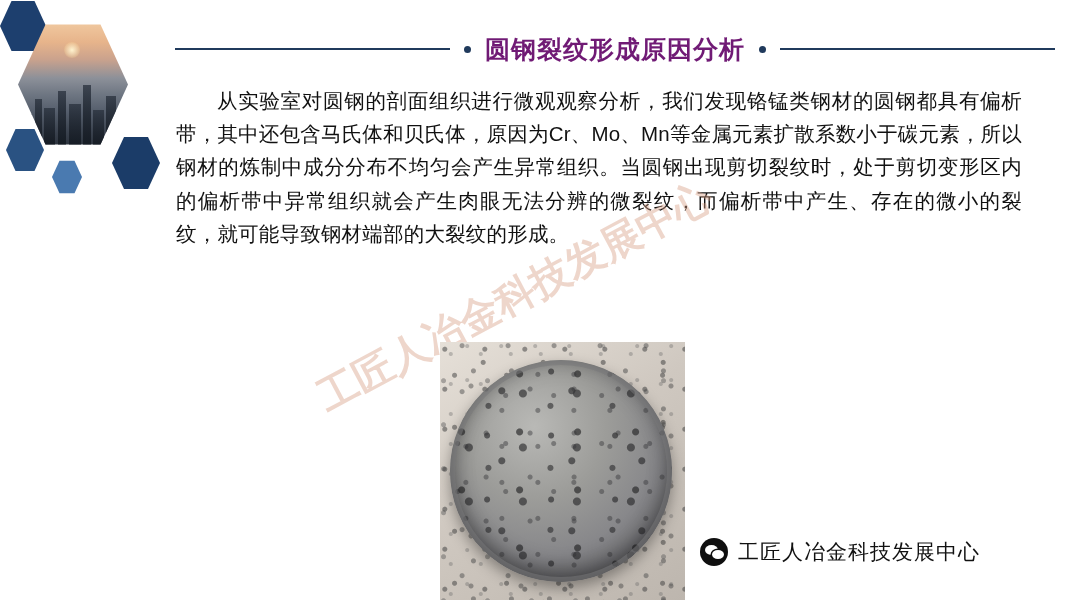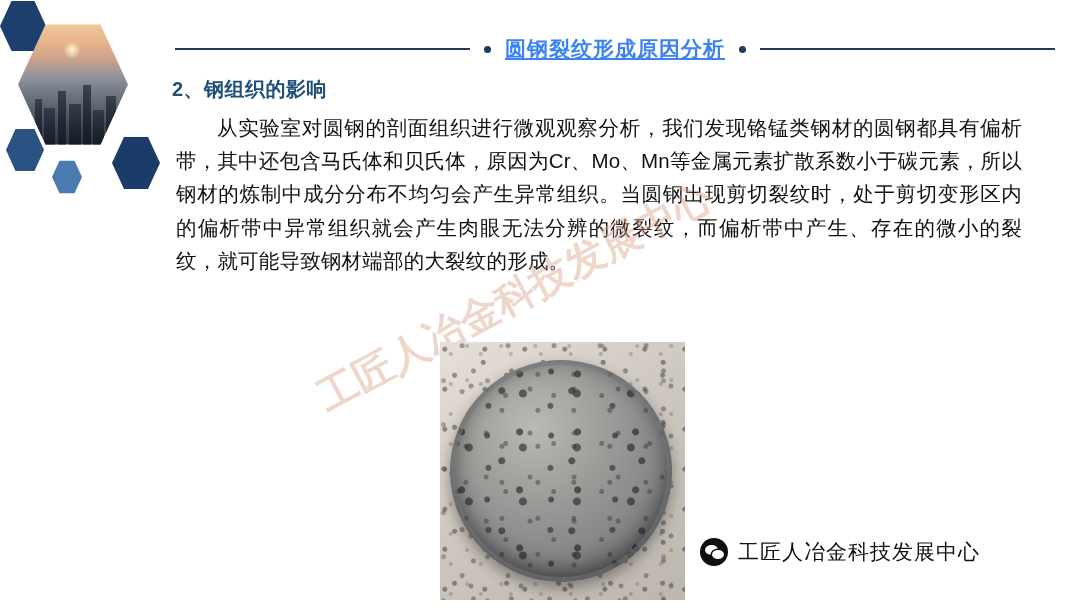--- a/index.html
+++ b/index.html
@@ -112,26 +112,25 @@
   }
   .title-dot {
     width: 7px;
     height: 7px;
     border-radius: 50%;
     background: #203a5c;
     flex: 0 0 auto;
   }
   .title-text {
     flex: 0 0 auto;
-    font-size: 21px;
+    font-size: 25px;
     font-weight: bold;
-    color: #3b82f6;
+    color: #701a75;
     letter-spacing: 1px;
     white-space: nowrap;
-    text-decoration: underline;
   }
 
   
   .content {
     position: absolute;
     left: 168px;
     top: 76px;
     width: 862px;
   }
   .subheading {
@@ -298,21 +297,20 @@
 
 <div class="title-bar">
   <div class="title-line"></div>
   <div class="title-dot"></div>
   <div class="title-text">圆钢裂纹形成原因分析</div>
   <div class="title-dot"></div>
   <div class="title-line"></div>
 </div>
 
 <div class="content">
-  <h2 class="subheading">2、钢组织的影响</h2>
   <p class="paragraph">从实验室对圆钢的剖面组织进行微观观察分析，我们发现铬锰类钢材的圆钢都具有偏析带，其中还包含马氏体和贝氏体，原因为Cr、Mo、Mn等金属元素扩散系数小于碳元素，所以钢材的炼制中成分分布不均匀会产生异常组织。当圆钢出现剪切裂纹时，处于剪切变形区内的偏析带中异常组织就会产生肉眼无法分辨的微裂纹，而偏析带中产生、存在的微小的裂纹，就可能导致钢材端部的大裂纹的形成。</p>
 </div>
 
 <div class="watermark">工匠人冶金科技发展中心</div>
 
 <div class="photo-frame">
   <div class="granite"></div>
   <div class="specimen">
     <div class="pits"></div>
     <div class="rim"></div>

